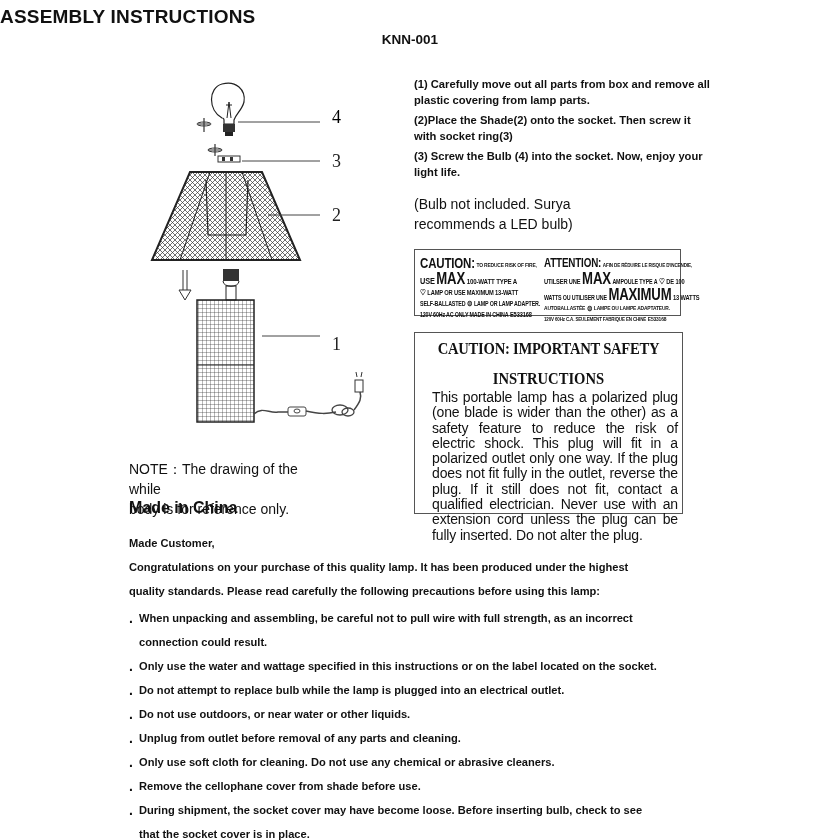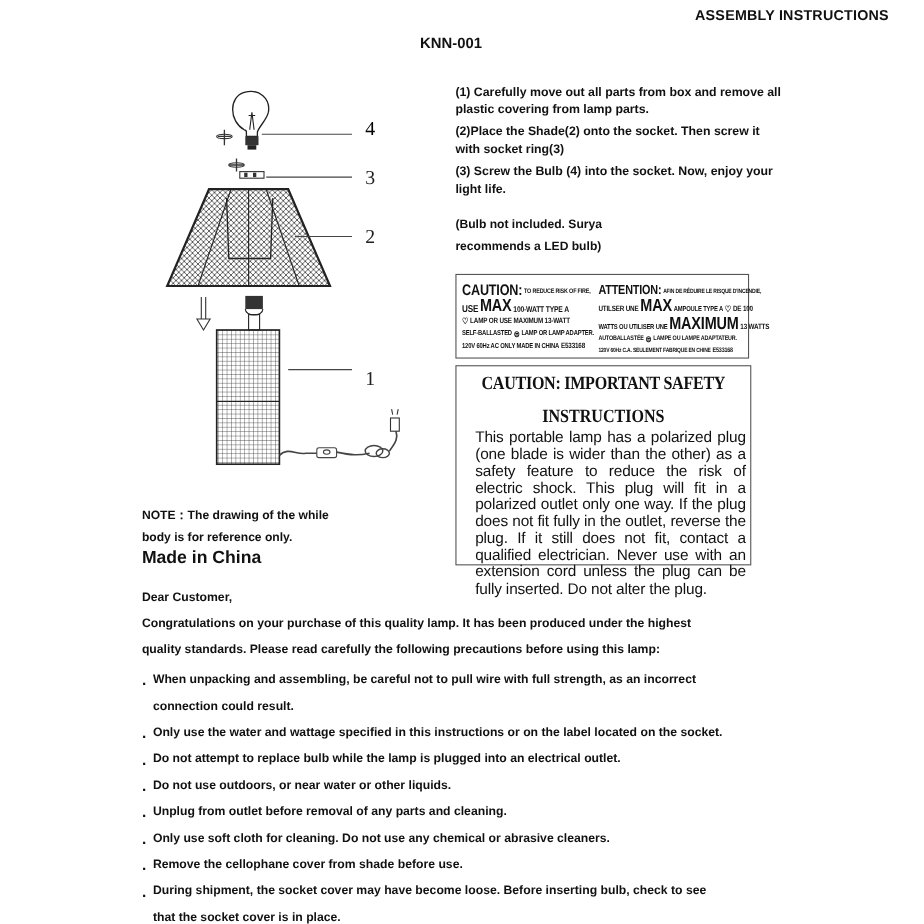--- a/index.html
+++ b/index.html
@@ -1,42 +1,42 @@
 <!DOCTYPE html>
 <html><head>
 <meta charset="utf-8">
 <style>
   html, body { margin: 0; padding: 0; background: #ffffff; }
   body { width: 840px; height: 840px; position: relative; overflow: hidden; color: #111; font-family: "Liberation Sans", sans-serif; }
   .abs { position: absolute; }
-  .title { left: 0; width: 808px; top: 6px; text-align: right; font-weight: bold; font-size: 13px; letter-spacing: 0.2px; }
+  .title { left: 0; width: 808px; top: 6px; text-align: left; font-weight: bold; font-size: 19px; letter-spacing: 0.2px; }
   .model { left: 0; width: 820px; top: 32px; text-align: center; font-weight: bold; font-size: 13.5px; }
   .steps { left: 414px; top: 76px; width: 300px; font-weight: bold; font-size: 11.2px; line-height: 16px; }
   .steps p { margin: 0 0 4px 0; }
   .steps p.note { margin-top: 14px; }
 
-  .label-box { left: 414px; top: 249px; width: 267px; height: 77px; border: 1.5px solid #555; box-sizing: border-box; font-family: "Liberation Sans", sans-serif; }
+  .label-box { left: 414px; top: 249px; width: 267px; height: 67px; border: 1.5px solid #555; box-sizing: border-box; font-family: "Liberation Sans", sans-serif; }
   .label-col { position: absolute; top: 4px; width: 128px; font-size: 6px; line-height: 9px; letter-spacing: -0.2px; font-weight: bold; transform: scaleX(0.82); transform-origin: left top; white-space: nowrap; }
   .label-col.en { left: 5px; width: 150px; }
   .label-col.fr { left: 129px; width: 165px; }
   .label-col .big { font-size: 14px; line-height: 14px; font-weight: bold; }
   .label-col .max { font-size: 16px; line-height: 14px; font-weight: bold; }
   .label-col .row { height: 11px; display: flex; align-items: flex-end; gap: 2px; }
   .label-col .row.tall { height: 16px; }
   .bulb-glyph { font-size: 8px; }
 
   .safety-box { left: 414px; top: 332px; width: 269px; height: 182px; border: 1.5px solid #555; box-sizing: border-box; padding-left: 25px; }
   .safety-h1 { position: absolute; left: 0; width: 100%; top: 6px; text-align: center; font-family: "Liberation Serif", serif; font-weight: bold; font-size: 17px; transform: scaleX(0.86); letter-spacing: -0.3px; }
   .safety-h2 { position: absolute; left: 0; width: 100%; top: 36px; text-align: center; font-family: "Liberation Serif", serif; font-weight: bold; font-size: 17px; transform: scaleX(0.86); }
   .safety-body { position: absolute; left: 17px; right: 4px; top: 57px; font-size: 14px; line-height: 15.3px; text-align: justify; letter-spacing: -0.15px; }
 
   .diagram { left: 150px; top: 80px; width: 240px; height: 370px; }
   .callout { font-family: "Liberation Serif", serif; font-size: 18px; color: #222; }
 
-  .note { left: 129px; top: 459px; width: 200px; font-weight: bold; font-size: 11px; line-height: 20px; }
+  .note { left: 129px; top: 459px; width: 200px; font-weight: normal; font-size: 14px; line-height: 20px; }
   .made { left: 129px; top: 499px; font-weight: bold; font-size: 16px; }
 
   .letter { left: 129px; top: 535px; width: 560px; font-weight: bold; font-size: 11.1px; }
   .letter .line { height: 24px; line-height: 16px; }
   .bullets { left: 129px; top: 610px; width: 560px; font-weight: bold; font-size: 11.1px; }
   .bullet { display: flex; line-height: 16px; margin-bottom: 8px; }
   .bullet .dot { width: 10px; flex: none; font-size: 14px; line-height: 16px; }
   .bullet .txt { flex: 1; }
   .bullet .txt .l2 { display: block; margin-top: 8px; }
 </style>
@@ -182,21 +182,21 @@
   <div class="safety-body">This portable lamp has a polarized plug (one blade is wider than the other) as a safety feature to reduce the risk of electric shock. This plug will fit in a polarized outlet only one way. If the plug does not fit fully in the outlet, reverse the plug. If it still does not fit, contact a qualified electrician. Never use with an extension cord unless the plug can be fully inserted. Do not alter the plug.</div>
 </div>
 
 <div class="abs note">
   <div>NOTE：The drawing of the while</div>
   <div>body is for reference only.</div>
 </div>
 <div class="abs made">Made in China</div>
 
 <div class="abs letter">
-  <div class="line">Dear Customer,</div>
+  <div class="line">Made Customer,</div>
   <div class="line">Congratulations on your purchase of this quality lamp. It has been produced under the highest</div>
   <div class="line">quality standards. Please read carefully the following precautions before using this lamp:</div>
 </div>
 
 <div class="abs bullets">
   <div class="bullet">
       <span class="dot">.</span>
       <span class="txt"><span>When unpacking and assembling, be careful not to pull wire with full strength, as an incorrect</span><span class="l2">connection could result.</span></span>
     </div>
   <div class="bullet">

